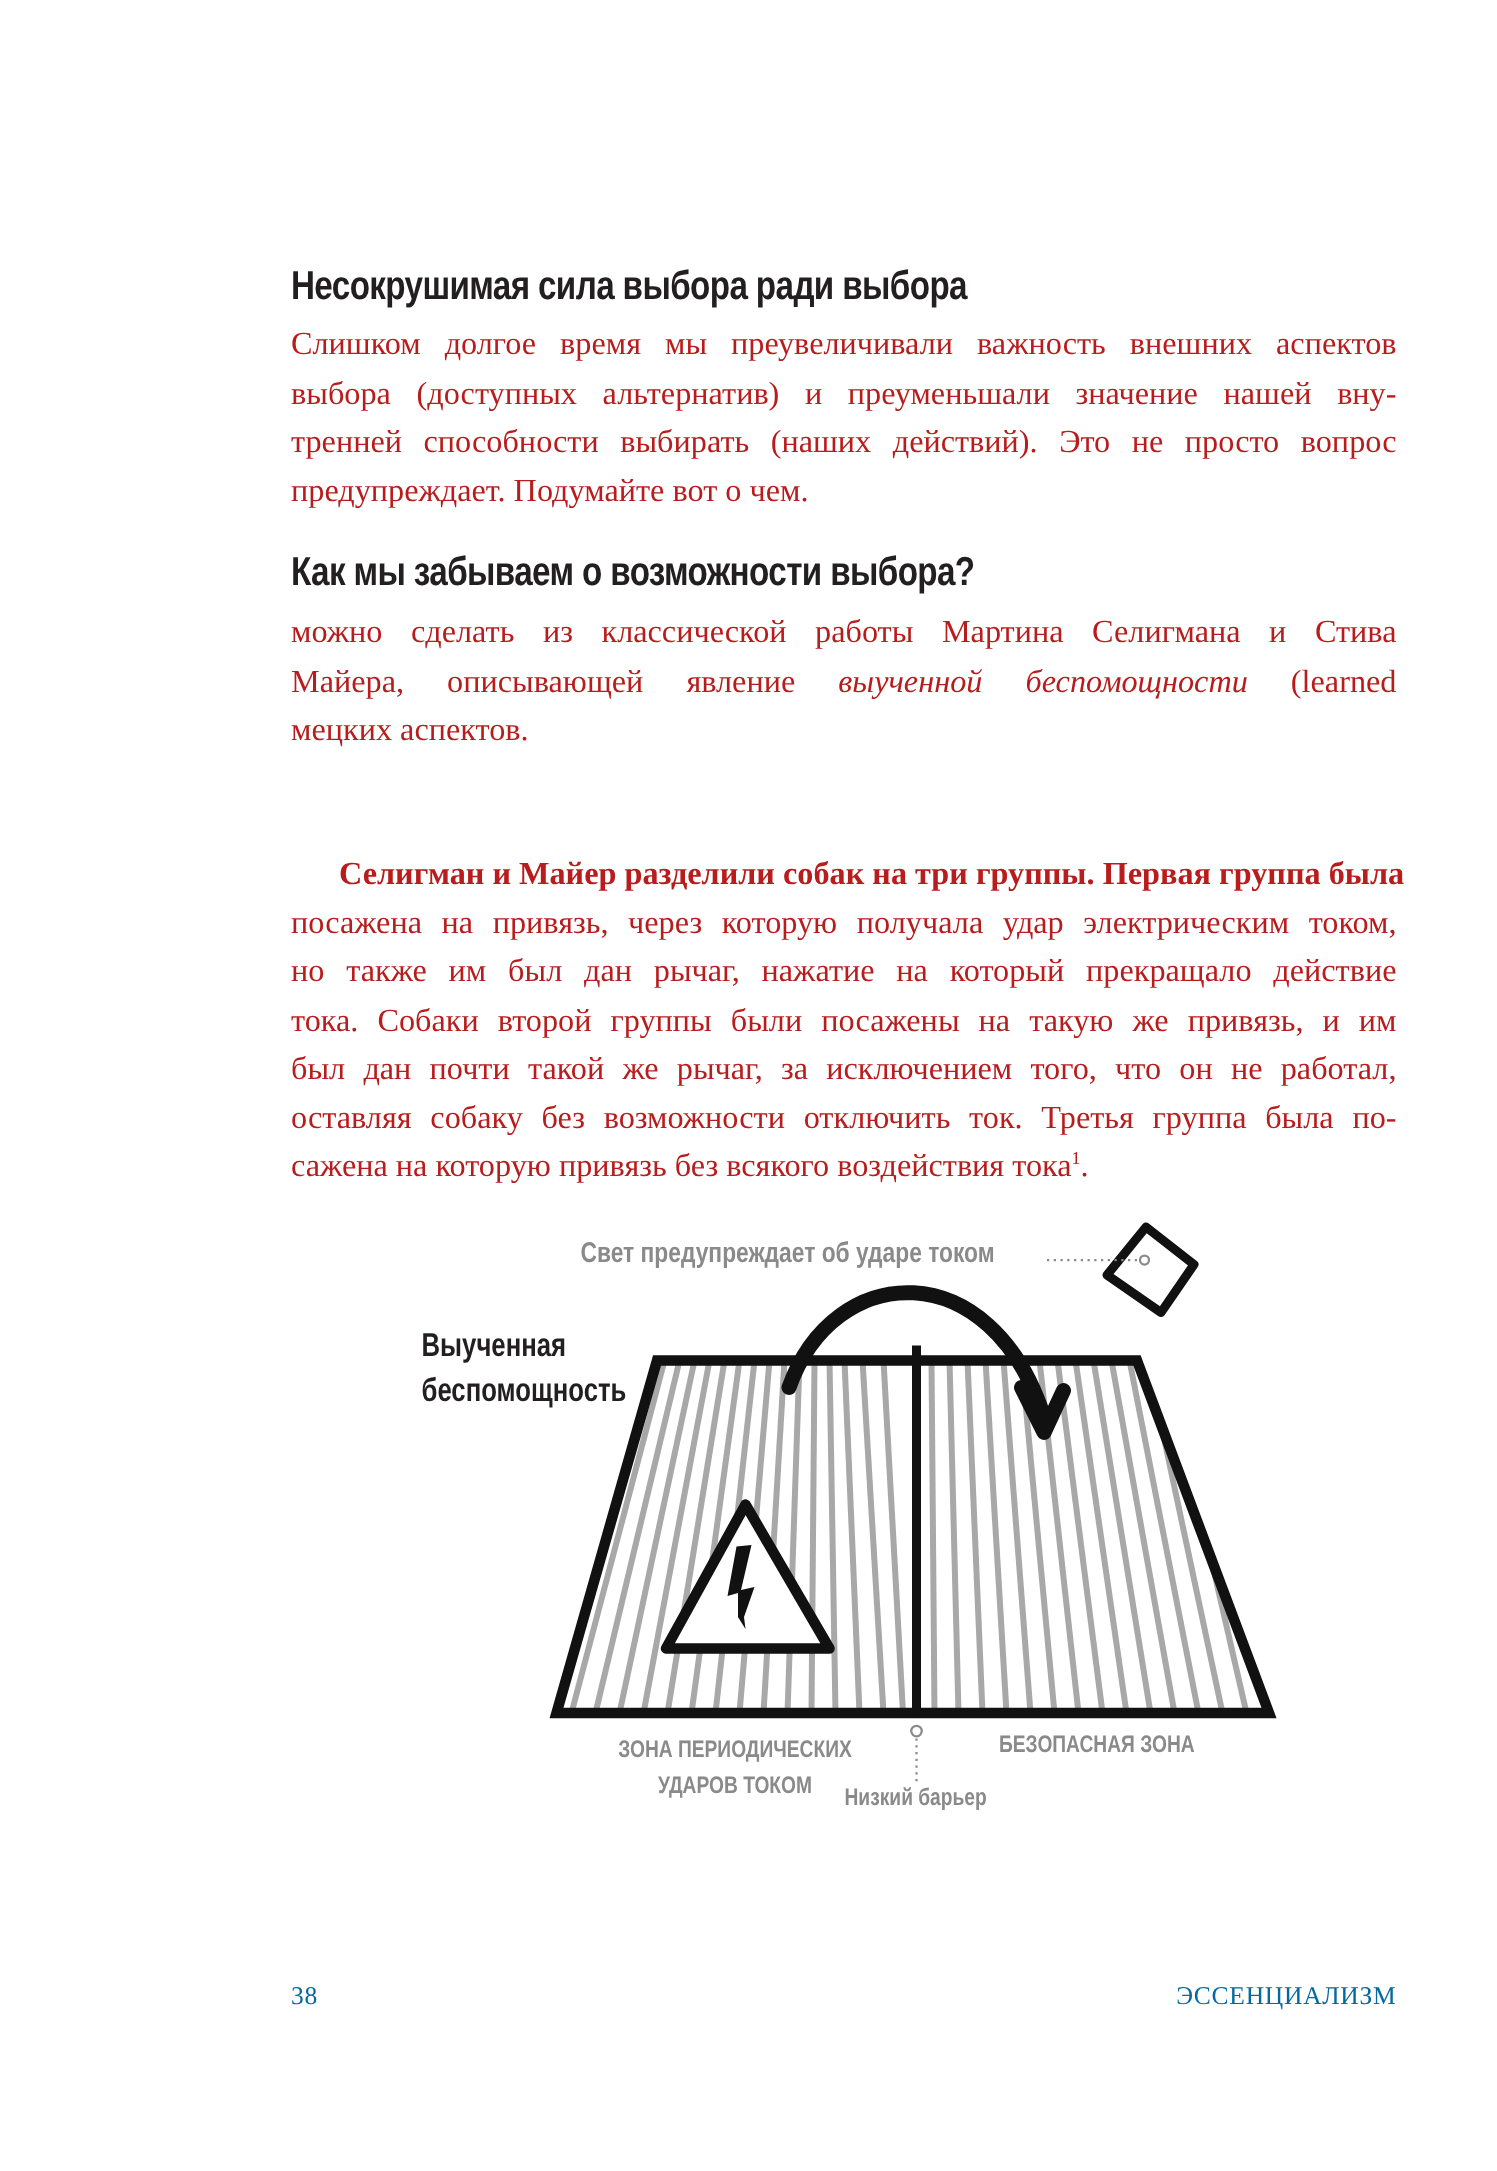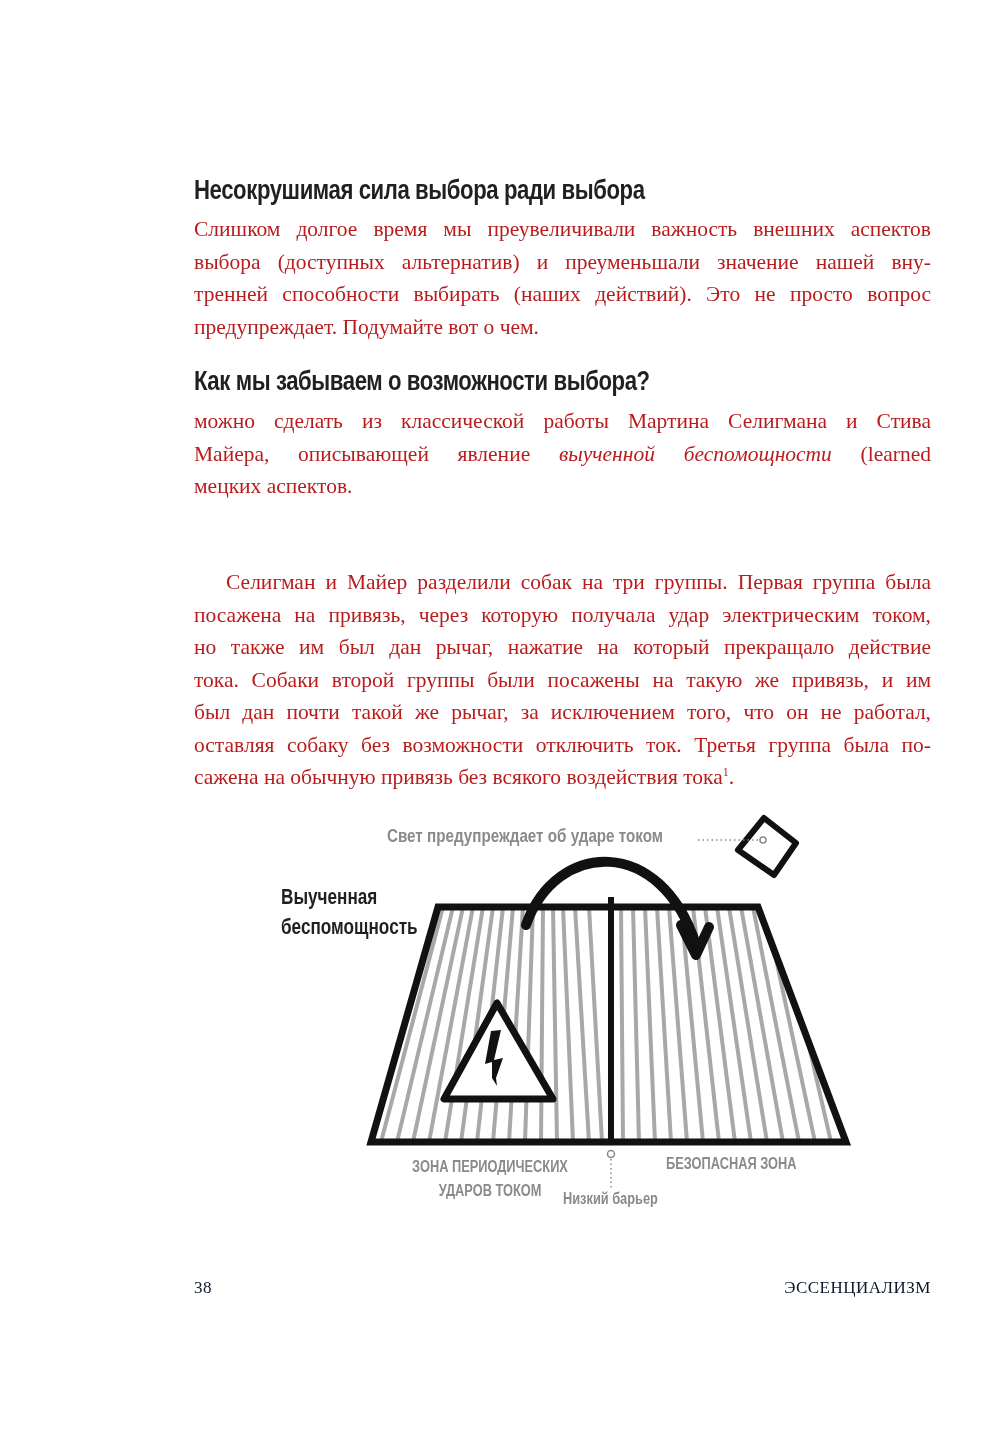--- a/index.html
+++ b/index.html
@@ -12,35 +12,35 @@
       transform: scaleX(0.82); transform-origin: left center;
       white-space: nowrap;
     }
     .para {
       position: absolute; left: 153px; width: 737px;
       font-family: "Liberation Serif", serif; font-size: 21.5px; line-height: 32.5px;
       color: #b91c1c; text-align: justify; text-align-last: left;
     }
     .para .line { display: block; white-space: nowrap; text-align: justify; text-align-last: justify; }
     .para .line.last { text-align-last: left; }
-    .para .line.indent { text-indent: 32px; }
+    .para .line.indent { text-indent: 32px; font-weight: bold; }
     .para em { font-style: italic; }
     sup { font-size: 12px; line-height: 0; vertical-align: super; }
     .diag-label {
       position: absolute; font-family: "Liberation Sans", sans-serif; font-weight: bold;
       color: #8a8a8a; white-space: nowrap; transform-origin: left center;
     }
     .diag-title {
       position: absolute; font-family: "Liberation Sans", sans-serif; font-weight: bold;
       color: #231f20; font-size: 22px; line-height: 30px;
       transform: scaleX(0.78); transform-origin: left top; white-space: nowrap;
     }
     .footer {
-      position: absolute; top: 1278px; font-family: "Liberation Serif", serif;
-      font-size: 17px; color: #0f172a; letter-spacing: 0.5px;
+      position: absolute; top: 1321px; font-family: "Liberation Serif", serif;
+      font-size: 17px; color: #0369a1; letter-spacing: 0.5px;
     }
     svg.diagram { position: absolute; left: 0; top: 0; }
   </style>
 </head>
 <body>
 
 <div class="page">
 
   <div class="heading" style="top:175px;">Несокрушимая сила выбора ради выбора</div>
   <div class="para" style="top:213px;">
@@ -57,21 +57,21 @@
     <span class="line last">мецких аспектов.</span>
   </div>
 
   <div class="para" style="top:566px;">
     <span class="line indent">Селигман и Майер разделили собак на три группы. Первая группа была</span>
     <span class="line">посажена на привязь, через которую получала удар электрическим током,</span>
     <span class="line">но также им был дан рычаг, нажатие на который прекращало действие</span>
     <span class="line">тока. Собаки второй группы были посажены на такую же привязь, и им</span>
     <span class="line">был дан почти такой же рычаг, за исключением того, что он не работал,</span>
     <span class="line">оставляя собаку без возможности отключить ток. Третья группа была по-</span>
-    <span class="line last"><span>сажена на обычную привязь без всякого воздействия тока</span><sup>1</sup><span>.</span></span>
+    <span class="line last"><span>сажена на которую привязь без всякого воздействия тока</span><sup>1</sup><span>.</span></span>
   </div>
 
   <svg class="diagram" width="998" height="1447" viewBox="0 0 998 1447">
     <defs>
       <clipPath id="floorClip">
         <polygon points="397,907 717,907 805,1142 330,1142"></polygon>
       </clipPath>
     </defs>
 
     <g clip-path="url(#floorClip)">

